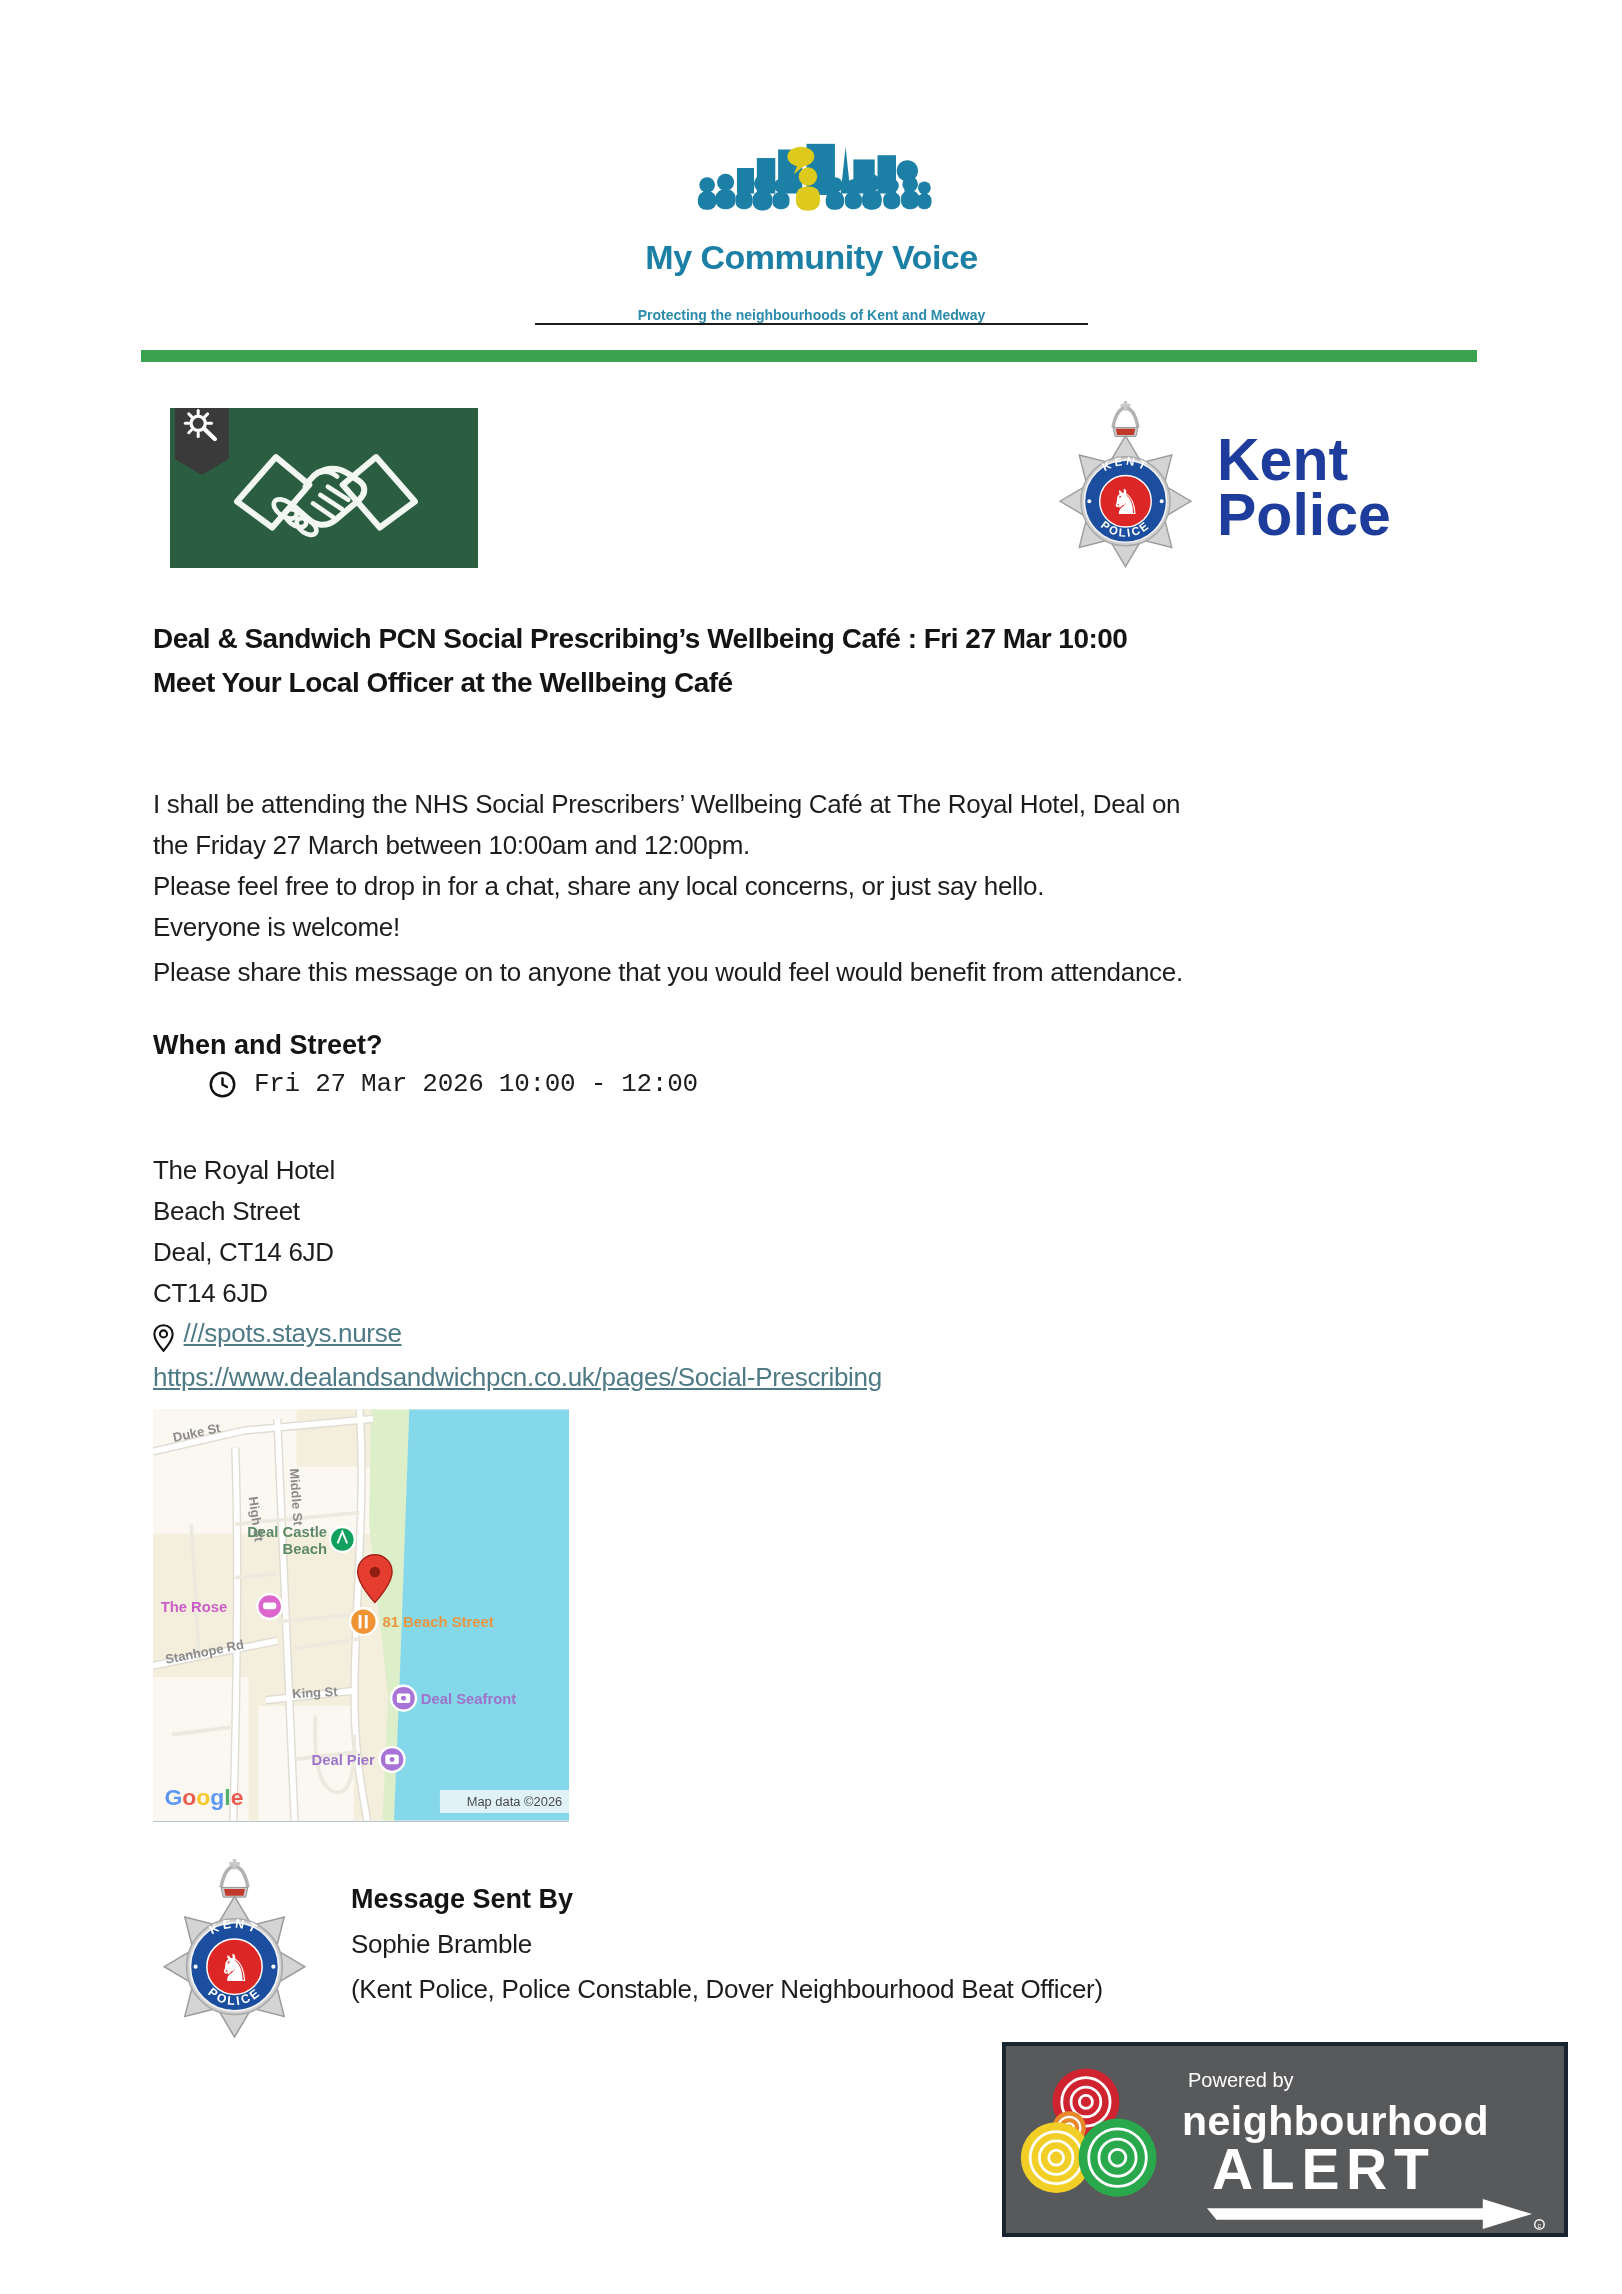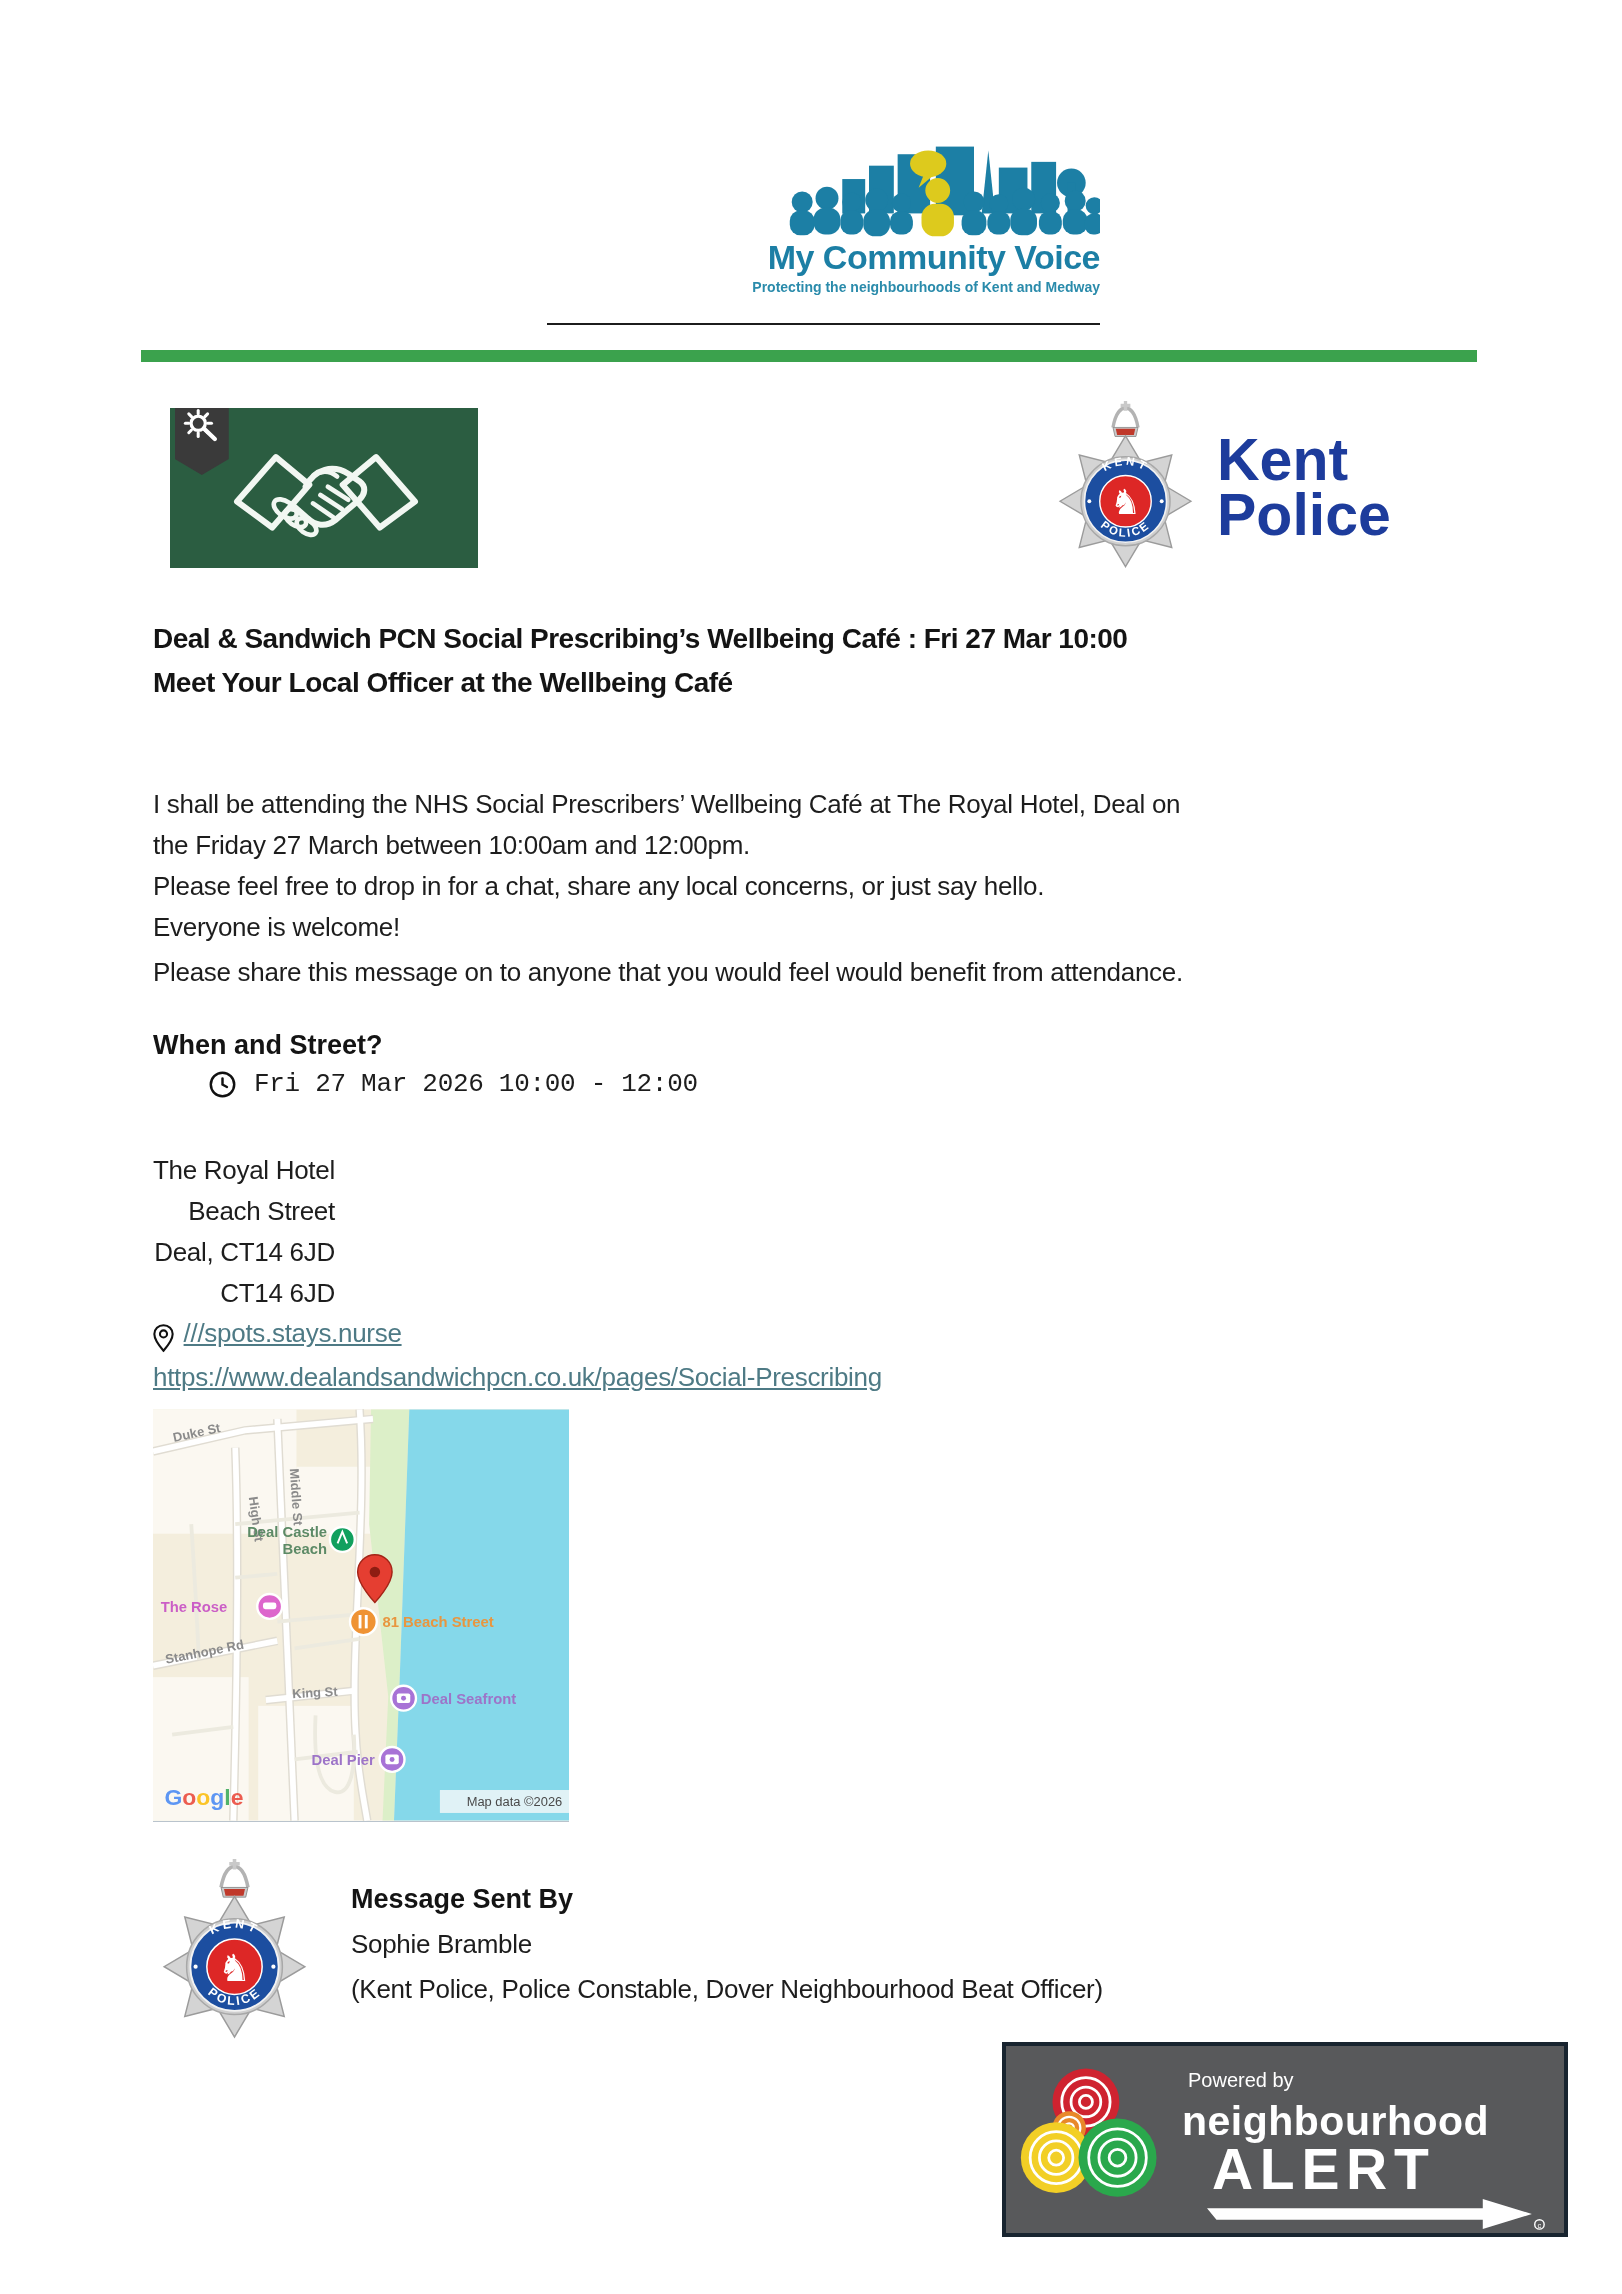--- a/index.html
+++ b/index.html
@@ -1,21 +1,21 @@
 <!DOCTYPE html>
 <html><head>
 <meta charset="utf-8">
 <style>
   html,body{margin:0;padding:0;background:#fff;}
   .page{position:relative;width:1622px;height:2294px;background:#ffffff;overflow:hidden;
         font-family:"Liberation Sans","DejaVu Sans",sans-serif;color:#1b1b1b;}
 
   
-  .mcv-logo{position:absolute;left:547px;top:141px;width:553px;height:184px;
-            border-bottom:2.9px solid #1c1c1c;display:flex;flex-direction:column;align-items:flex-end;box-sizing:border-box;}
+  .mcv-logo{position:absolute;left:535px;top:141px;width:553px;height:184px;
+            border-bottom:2.9px solid #1c1c1c;display:flex;flex-direction:column;align-items:center;box-sizing:border-box;gap:28px;}
   .mcv-title{font-size:34px;font-weight:bold;color:#1c7fa5;letter-spacing:-0.5px;margin-top:-1.9px;}
   .mcv-tagline{font-size:14px;font-weight:bold;color:#2a8bab;margin-top:1.9px;}
 
   .green-divider{position:absolute;left:141px;top:350px;width:1336px;height:11.5px;background:#3ba24d;}
 
   
   .handshake-card{position:absolute;left:170px;top:408px;width:308px;height:160px;background:#2b5d41;}
   .tool-badge{position:absolute;left:4.8px;top:0;width:54px;height:67px;background:#3a3a3a;
               clip-path:polygon(0 0,100% 0,100% 76%,50% 100%,0 76%);display:flex;justify-content:center;}
   .kent-logo{position:absolute;left:1053px;top:401px;width:419px;height:174px;display:flex;align-items:center;}
@@ -23,21 +23,21 @@
 
   
   .t-body{font-size:26px;letter-spacing:-0.3px;color:#1d1d1d;line-height:41px;}
   .msg-title{position:absolute;left:153px;top:617px;font-size:28px;font-weight:bold;letter-spacing:-0.5px;
              line-height:44px;color:#141414;}
   .body-block{position:absolute;left:153px;top:751px;margin-top:33px;}
   .share-block{position:absolute;left:153px;top:952px;}
   .ww-heading{position:absolute;left:153px;top:1030px;font-size:27px;font-weight:bold;color:#141414;}
   .dt-row{position:absolute;left:208px;top:1064px;display:flex;align-items:center;}
   .dt-text{margin-left:17px;font-family:Liberation Mono, monospace;}
-  .venue-block{position:absolute;left:153px;top:1150px;line-height:41px;text-align:right;}
+  .venue-block{position:absolute;left:153px;top:1150px;line-height:41px;}
   .w3w-row{position:absolute;left:151px;top:1313px;display:flex;align-items:flex-end;}
   a.doc-link{color:#4e7a85;text-decoration:underline;cursor:pointer;}
   .w3w-row a{margin-left:7.6px;}
   .url-row{position:absolute;left:153px;top:1357px;}
 
   
   .map-wrap{position:absolute;left:153px;top:1409px;width:416px;height:412px;border-bottom:1.9px solid #b9c3cc;}
 
   
   .sender-row{position:absolute;left:158px;top:1859px;display:flex;}

